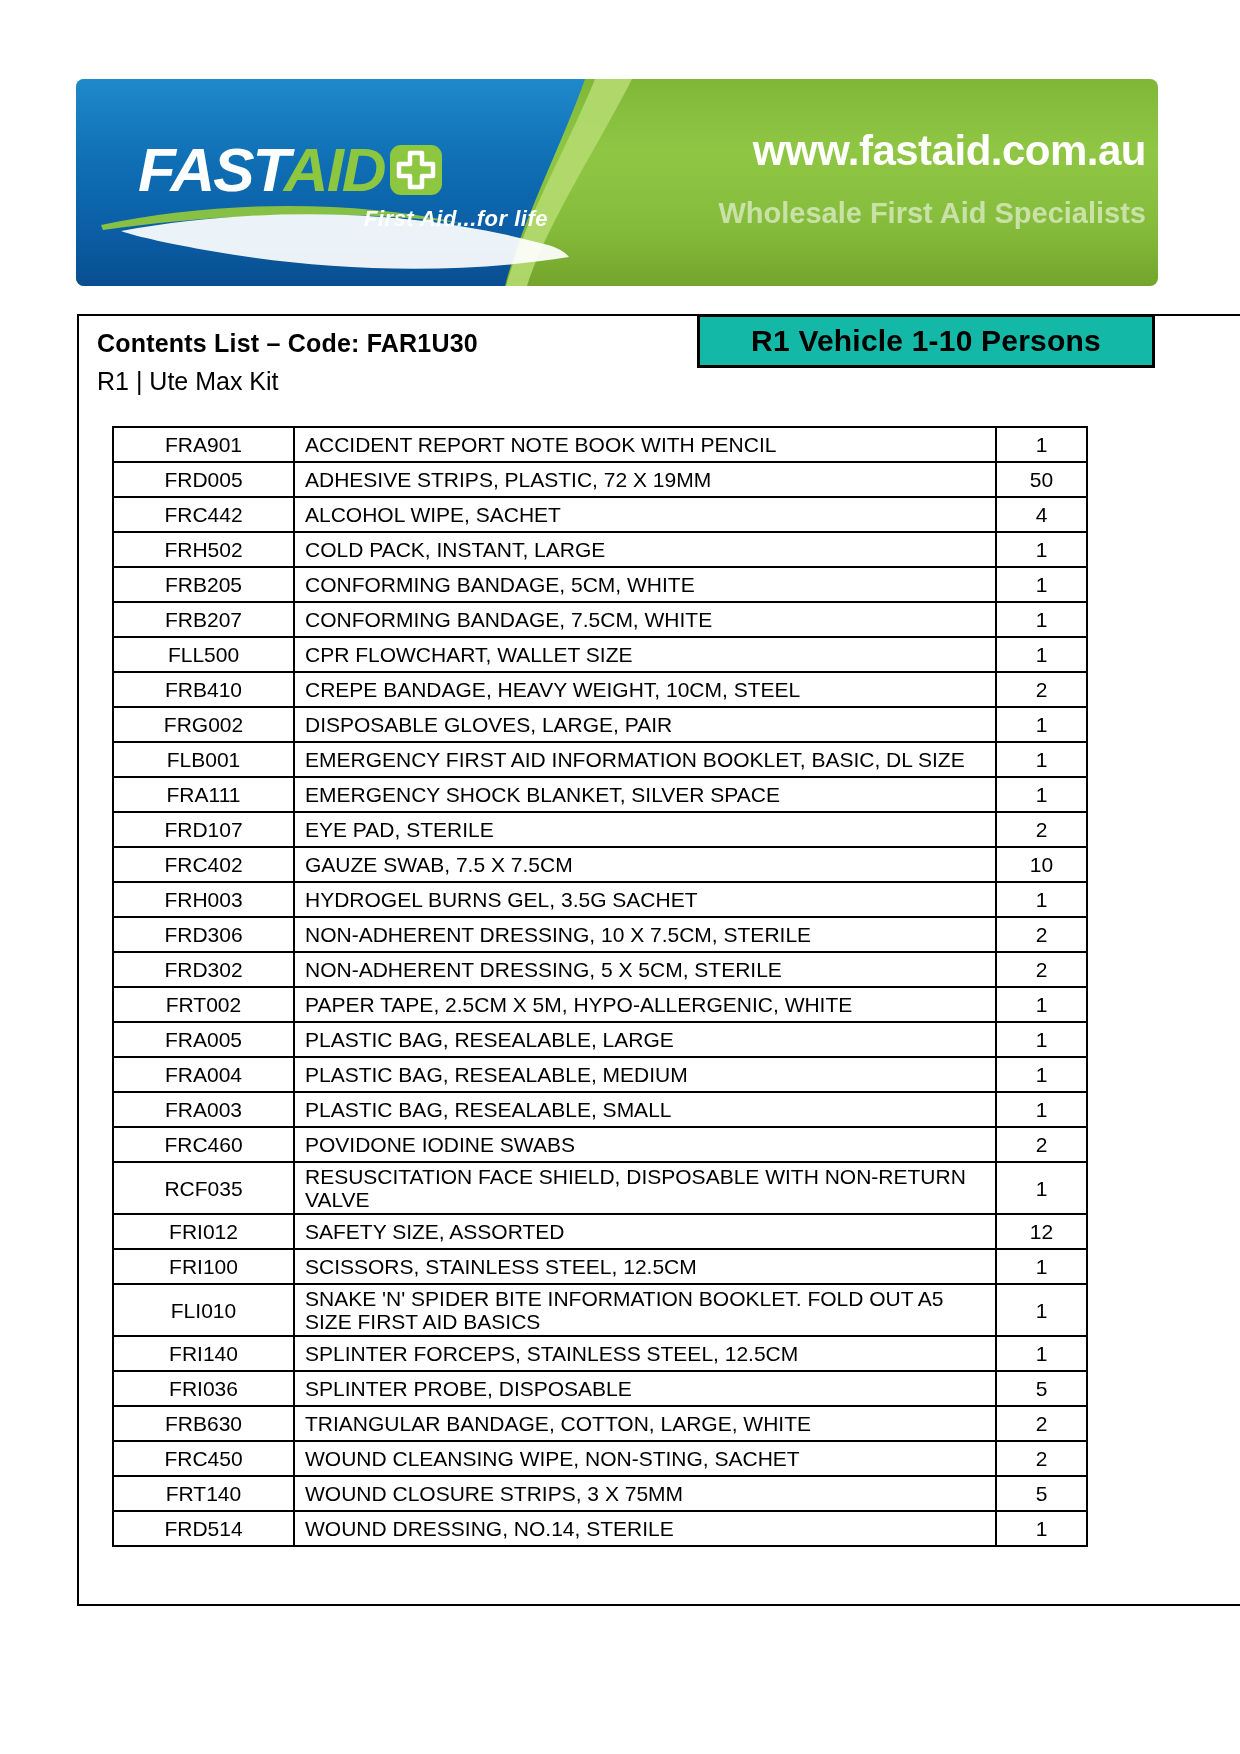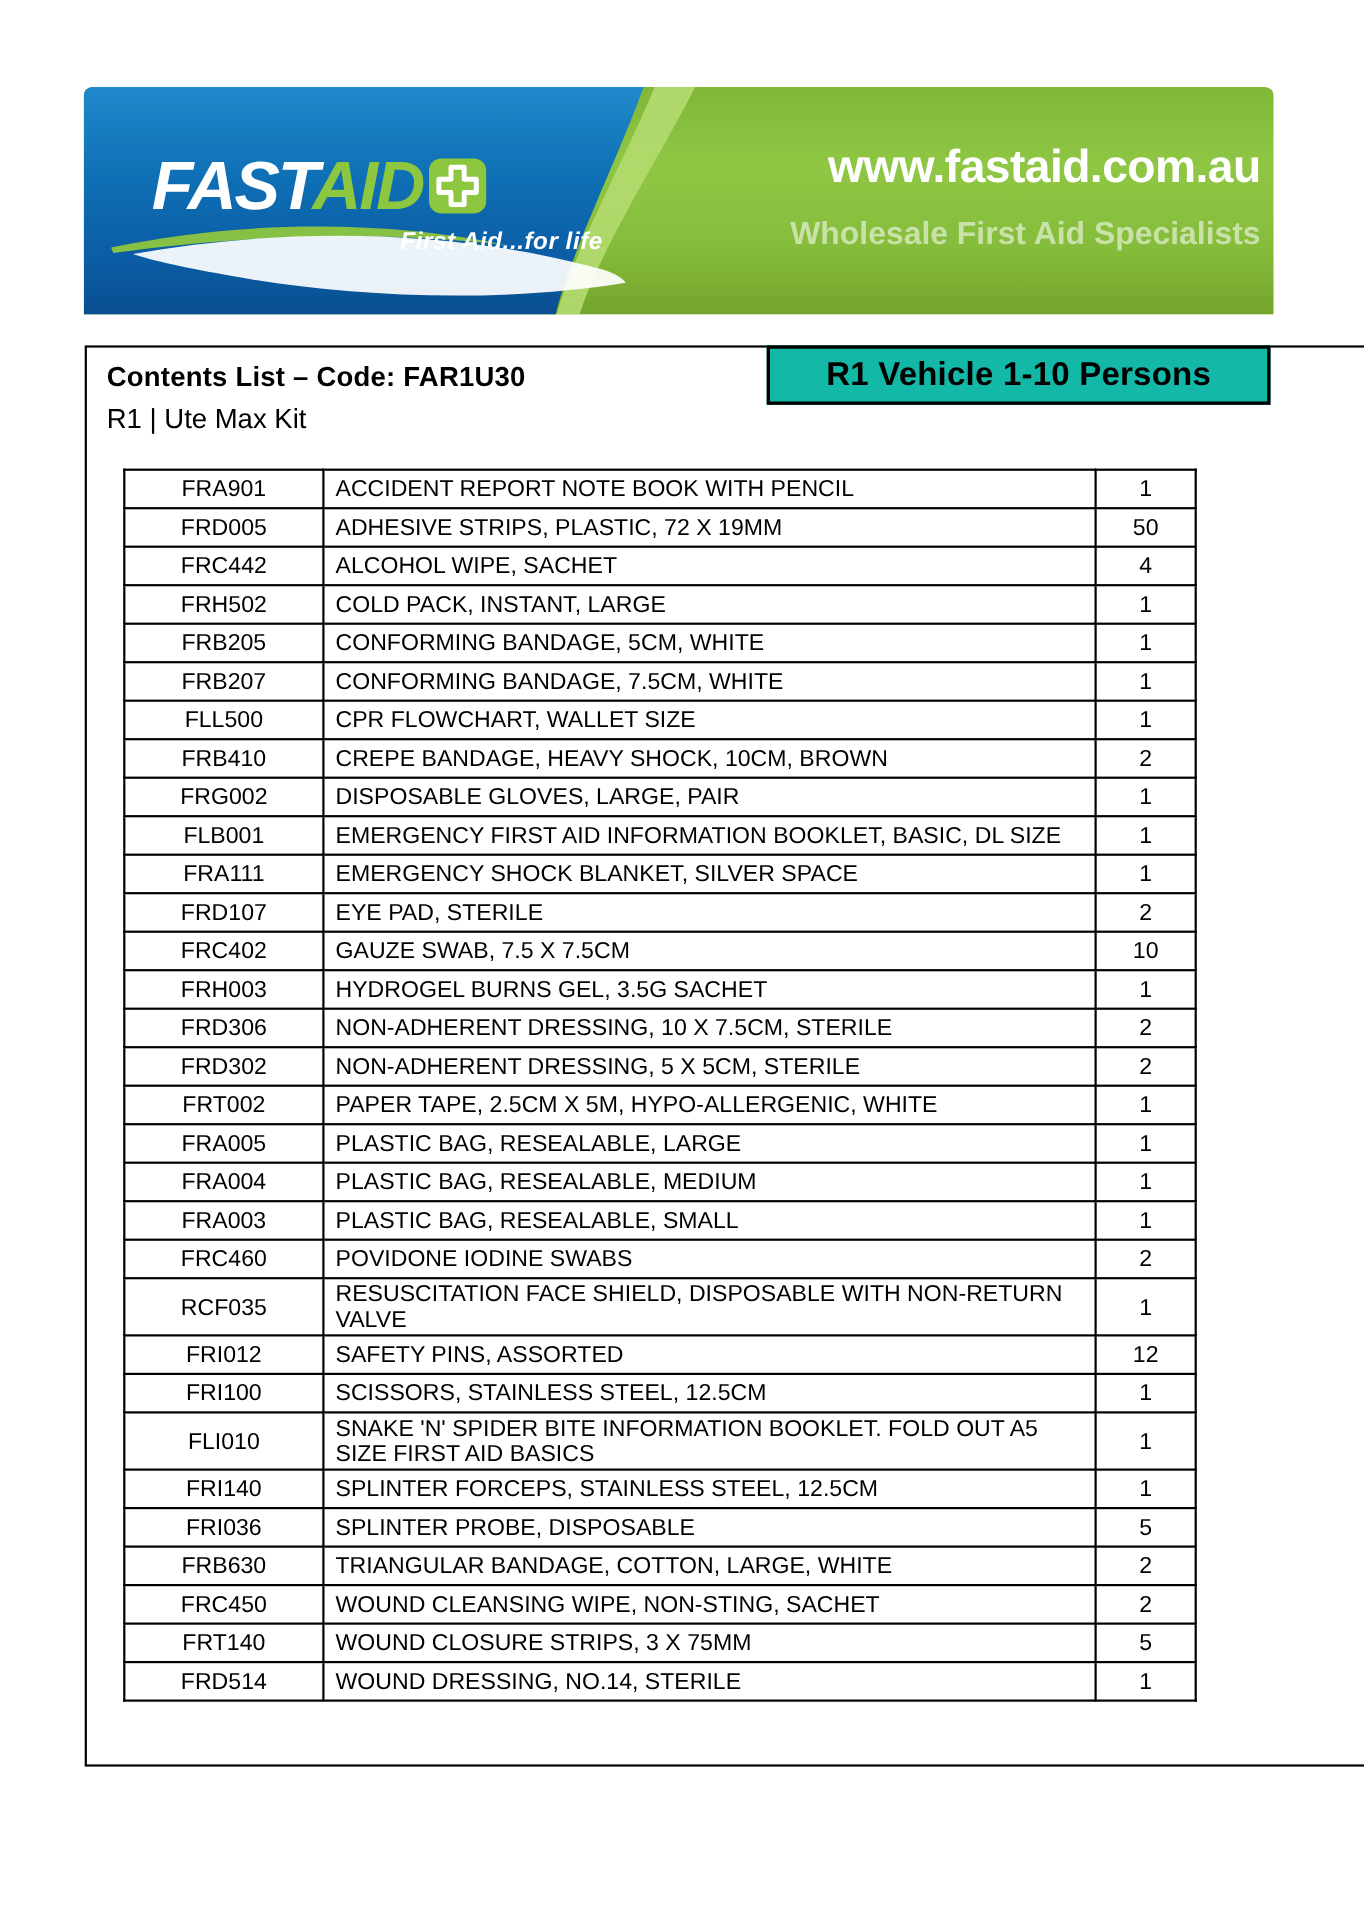--- a/index.html
+++ b/index.html
@@ -7,21 +7,21 @@
     width:1240px; height:1754px;
     background:#ffffff;
     font-family:"Liberation Sans", sans-serif;
     position:relative;
     color:#000;
   }
 
   
   .banner {
     position:absolute; left:76px; top:79px;
-    width:1082px; height:237px;
+    width:1082px; height:207px;
     border-radius:8px;
     overflow:hidden;
   }
   .banner-bg { position:absolute; left:0; top:0; }
 
   .logo {
     position:absolute; left:62px; top:60px;
     font-style:italic; font-weight:bold;
     font-size:62px; line-height:1;
     letter-spacing:-2px; white-space:nowrap;
@@ -189,21 +189,21 @@
     <td class="cell-desc">CONFORMING BANDAGE, 7.5CM, WHITE</td>
     <td class="cell-qty">1</td>
   </tr>
         <tr>
     <td class="cell-code">FLL500</td>
     <td class="cell-desc">CPR FLOWCHART, WALLET SIZE</td>
     <td class="cell-qty">1</td>
   </tr>
         <tr>
     <td class="cell-code">FRB410</td>
-    <td class="cell-desc">CREPE BANDAGE, HEAVY SHOCK, 10CM, BROWN</td>
+    <td class="cell-desc">CREPE BANDAGE, HEAVY WEIGHT, 10CM, STEEL</td>
     <td class="cell-qty">2</td>
   </tr>
         <tr>
     <td class="cell-code">FRG002</td>
     <td class="cell-desc">DISPOSABLE GLOVES, LARGE, PAIR</td>
     <td class="cell-qty">1</td>
   </tr>
         <tr>
     <td class="cell-code">FLB001</td>
     <td class="cell-desc">EMERGENCY FIRST AID INFORMATION BOOKLET, BASIC, DL SIZE</td>
@@ -264,21 +264,21 @@
     <td class="cell-desc">POVIDONE IODINE SWABS</td>
     <td class="cell-qty">2</td>
   </tr>
         <tr>
     <td class="cell-code">RCF035</td>
     <td class="cell-desc">RESUSCITATION FACE SHIELD, DISPOSABLE WITH NON-RETURN VALVE</td>
     <td class="cell-qty">1</td>
   </tr>
         <tr>
     <td class="cell-code">FRI012</td>
-    <td class="cell-desc">SAFETY PINS, ASSORTED</td>
+    <td class="cell-desc">SAFETY SIZE, ASSORTED</td>
     <td class="cell-qty">12</td>
   </tr>
         <tr>
     <td class="cell-code">FRI100</td>
     <td class="cell-desc">SCISSORS, STAINLESS STEEL, 12.5CM</td>
     <td class="cell-qty">1</td>
   </tr>
         <tr>
     <td class="cell-code">FLI010</td>
     <td class="cell-desc">SNAKE 'N' SPIDER BITE INFORMATION BOOKLET. FOLD OUT A5 SIZE FIRST AID BASICS</td>

